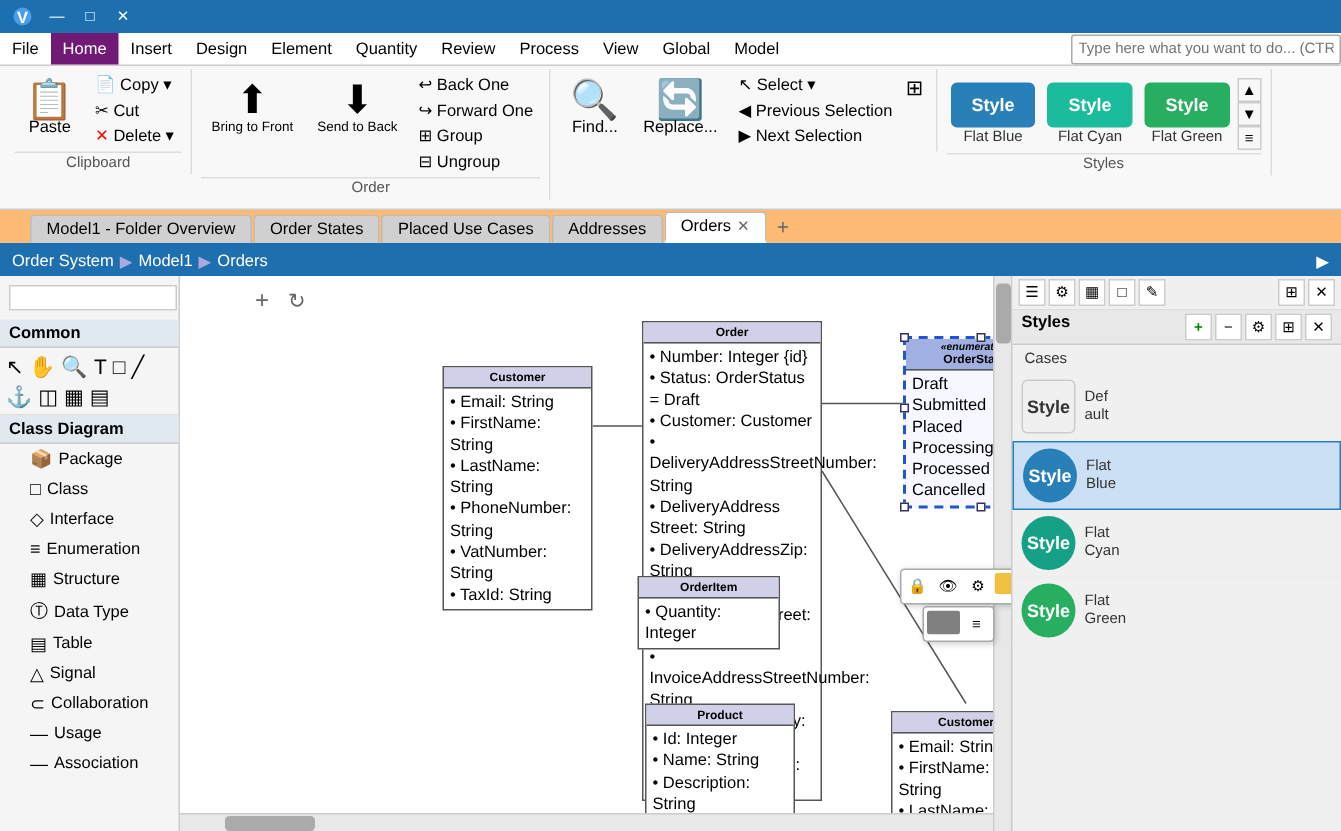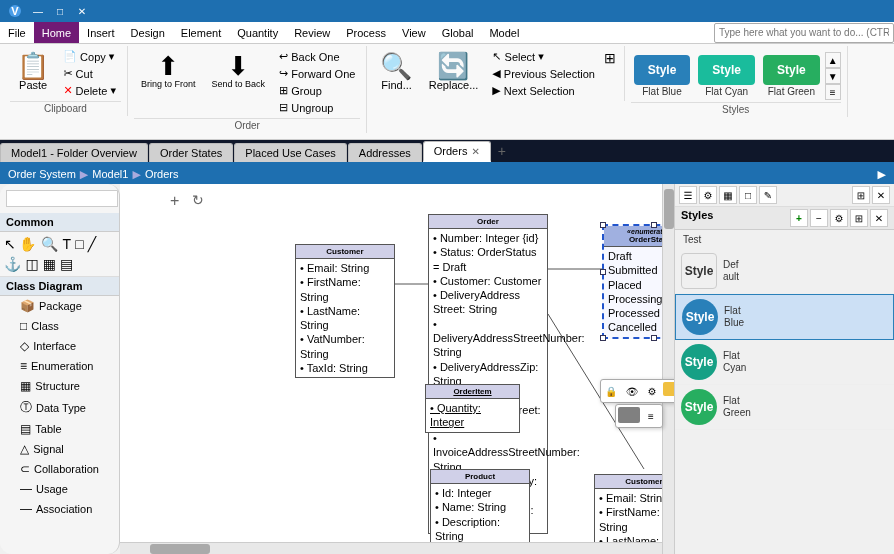--- a/index.html
+++ b/index.html
@@ -115,26 +115,26 @@
       border: 1px solid #aaa;
       border-radius: 2px;
       padding: 2px 4px;
       font-size: 10px;
       width: 180px;
       height: 20px;
     }
 
     
     .tabs-bar {
-      background: #0f172a;
+      background: #fdba74;
       display: flex;
       align-items: flex-end;
       height: 24px;
       border-bottom: 2px solid #1e6fb0;
-      padding-left: 0;
+      padding-left: 20px;
     }
     .tab {
       padding: 3px 10px;
       background: #d0d0d0;
       border: 1px solid #bbb;
       border-bottom: none;
       cursor: pointer;
       font-size: 10px;
       margin-right: 1px;
       border-radius: 3px 3px 0 0;
@@ -167,21 +167,20 @@
     }
 
     
     .left-sidebar {
       width: 120px;
       background: #f5f5f5;
       border-right: 1px solid #ccc;
       display: flex;
       flex-direction: column;
       overflow-y: auto;
-      border-radius: 12px;
     }
     .sidebar-search {
       border: 1px solid #ccc;
       margin: 4px;
       padding: 2px 4px;
       font-size: 10px;
       width: 112px;
     }
     .sidebar-section {
       background: #e0e8f0;
@@ -614,33 +613,34 @@
 
       <line x1="428" y1="130" x2="524" y2="285" stroke="#555" stroke-width="1"></line>
     </svg>
 
     <div class="uml-box" style="left:175px;top:60px;width:100px;">
       <div class="uml-box-title">Customer</div>
       <div class="uml-box-body">
         <div>• Email: String</div>
         <div>• FirstName: String</div>
         <div>• LastName: String</div>
+        <div>• PhoneNumber: String</div>
         <div>• VatNumber: String</div>
         <div>• TaxId: String</div>
       </div>
     </div>
 
     <div class="uml-box" style="left:308px;top:30px;width:120px;">
       <div class="uml-box-title">Order</div>
       <div class="uml-box-body">
         <div>• Number: Integer {id}</div>
         <div>• Status: OrderStatus = Draft</div>
         <div>• Customer: Customer</div>
+        <div>• DeliveryAddressStreetNumber: String</div>
         <div>• DeliveryAddress Street: String</div>
-        <div>• DeliveryAddressStreetNumber: String</div>
         <div>• DeliveryAddressZip: String</div>
         <div>• InvoiceAddressStreet: String</div>
         <div>• InvoiceAddressStreetNumber: String</div>
         <div>• InvoiceAddressCity: String</div>
         <div>• InvoiceAddressZip: String</div>
       </div>
     </div>
 
     <div class="uml-box uml-selected" style="left:482px;top:40px;width:100px;">
 
@@ -659,21 +659,21 @@
       <div class="uml-box-body">
         <div>Draft</div>
         <div>Submitted</div>
         <div>Placed</div>
         <div>Processing</div>
         <div>Processed</div>
         <div>Cancelled</div>
       </div>
     </div>
 
-    <div class="uml-box" style="left:305px;top:200px;width:95px;text-decoration:underline;">
+    <div class="uml-box" style="left:305px;top:200px;width:95px;">
       <div class="uml-box-title">OrderItem</div>
       <div class="uml-box-body">
         <div>• Quantity: Integer</div>
       </div>
     </div>
 
     <div class="floating-toolbar" style="left:480px;top:195px;">
       <div class="ft-btn">🔒</div>
       <div class="ft-btn">👁</div>
       <div class="ft-btn">⚙</div>
@@ -731,21 +731,21 @@
       <span>Styles</span>
       <div style="display:flex;gap:2px;">
         <button class="rp-btn" style="color:green;font-weight:bold;">+</button>
         <button class="rp-btn">−</button>
         <button class="rp-btn">⚙</button>
         <button class="rp-btn">⊞</button>
         <button class="rp-btn">✕</button>
       </div>
     </div>
 
-    <div style="padding:4px 8px;font-size:10px;color:#333;">Test</div>
+    <div style="padding:4px 8px;font-size:10px;color:#333;">Cases</div>
 
     <div class="style-card">
       <button class="style-card-btn default">Style</button>
       <div class="style-card-label">Def<br>ault</div>
     </div>
     <div class="style-card selected">
       <button class="style-card-btn flat-blue">Style</button>
       <div class="style-card-label">Flat<br>Blue</div>
     </div>
     <div class="style-card">

